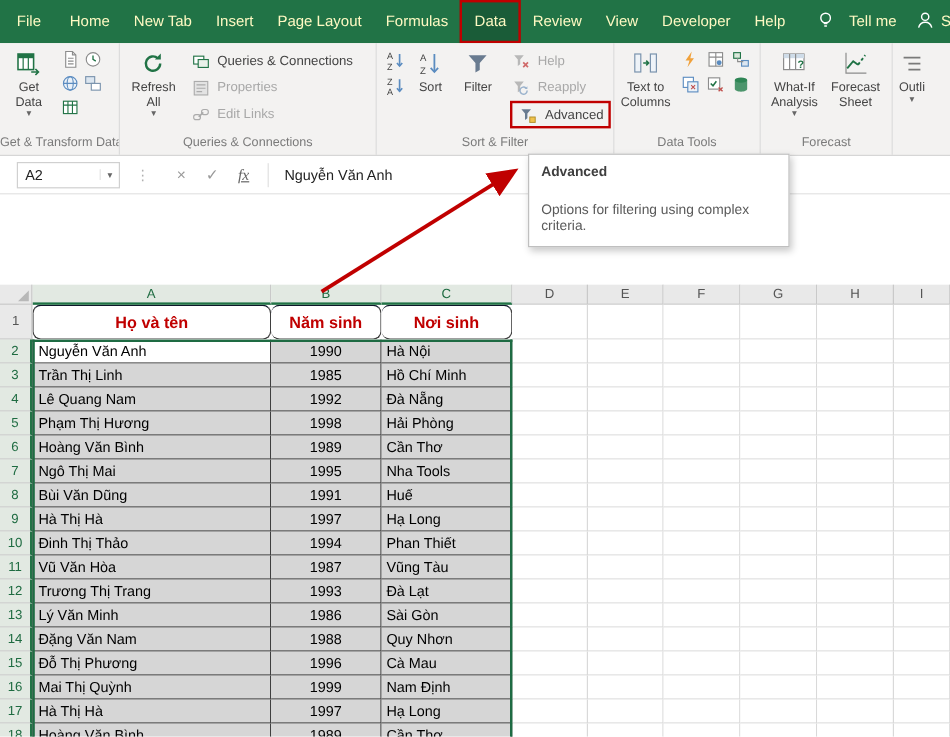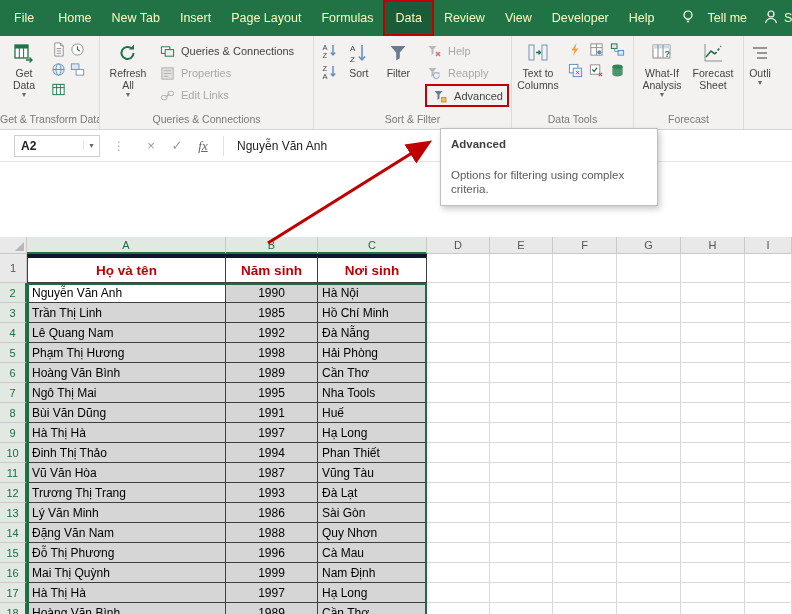--- a/index.html
+++ b/index.html
@@ -40,21 +40,21 @@
   .sicon { width:18px; height:18px; display:flex; align-items:center; justify-content:center; }
   .gt-grid { display:grid; grid-template-columns:19px 19px; grid-auto-rows:20px; margin-left:3px; }
   .dt-grid { display:grid; grid-template-columns:21px 21px 21px; grid-auto-rows:21px; margin-left:4px; }
   .sbtn { width:22px; height:21px; display:flex; align-items:center; justify-content:center; }
 
   
   .fbar { position:absolute; top:130px; left:0; width:792px; height:32px; background:#fff;
           border-bottom:1px solid #e3e3e3; display:flex; align-items:center; padding-left:14px; }
   .namebox { width:86px; height:22px; border:1px solid #d0d0d0; background:#fff; display:flex;
              align-items:center; font-size:12px; color:#222; }
-  .namebox .nbtext { flex:1; padding-left:6px;font-weight:bold; }
+  .namebox .nbtext { flex:1; padding-left:6px; }
   .nb-dd { width:16px; text-align:center; font-size:8px; color:#666; border-left:1px solid #e4e4e4; }
   .fdots { margin:0 13px; color:#b0b0b0; font-size:12px; }
   .fbtn { width:26px; height:22px; display:flex; align-items:center; justify-content:center;
           font-size:13px; color:#9a9a9a; }
   .fbtn.fx { font-family:"Liberation Serif",serif; font-style:italic; color:#666; font-size:13px;text-decoration:underline; }
   .fsep { width:1px; height:20px; background:#e0e0e0; margin:0 7px; }
   .fcontent { flex:1; height:100%; display:flex; align-items:center; padding-left:6px;
               font-size:12px; color:#222; }
 
   
@@ -75,21 +75,21 @@
   .rowhdr { background:#e9e9e9; border-right:1px solid #c9c9c9; border-bottom:1px solid #c9c9c9;
             display:flex; align-items:center; justify-content:center; font-size:11px; color:#555; }
   .rowhdr.hl { background:#e2e9e2; border-right:2px solid var(--excel-green,#217346); color:#1e6b41; }
   .corner { position:relative; }
   .corner::after { content:""; position:absolute; right:2px; bottom:2px;
                    border-left:9px solid transparent; border-bottom:9px solid #b8b8b8; }
   .cell { border-right:1px solid #d9d9d9; border-bottom:1px solid #d9d9d9; display:flex;
           align-items:center; padding:0 4px; overflow:hidden; white-space:nowrap; background:#fff; }
   .cell.tbl { border-right:1px solid #3f3f3f; border-bottom:1px solid #3f3f3f; }
   .cell.bl { border-left:1px solid #3f3f3f; }
-  .cell.bt { border-top:4px solid #0f172a; }
+  .cell.bt { border-top:1px solid #0f172a;border-radius:7px; }
   .cell.th { color:var(--table-header-red,#c00000); font-weight:bold; justify-content:center;
              font-size:13.5px; }
   .cell.sel { background:var(--selection-gray,#d6d6d6); }
   .cell.ctr { justify-content:center; }
   .sel-outline { position:absolute; left:27px; top:283px; width:400px; height:331px;
                  border:2px solid var(--selection-border-green,#1e6b43); border-bottom:none;
                  pointer-events:none; z-index:5; }
 
   
   .arrow-layer { position:absolute; top:0; left:0; width:792px; height:614px;

